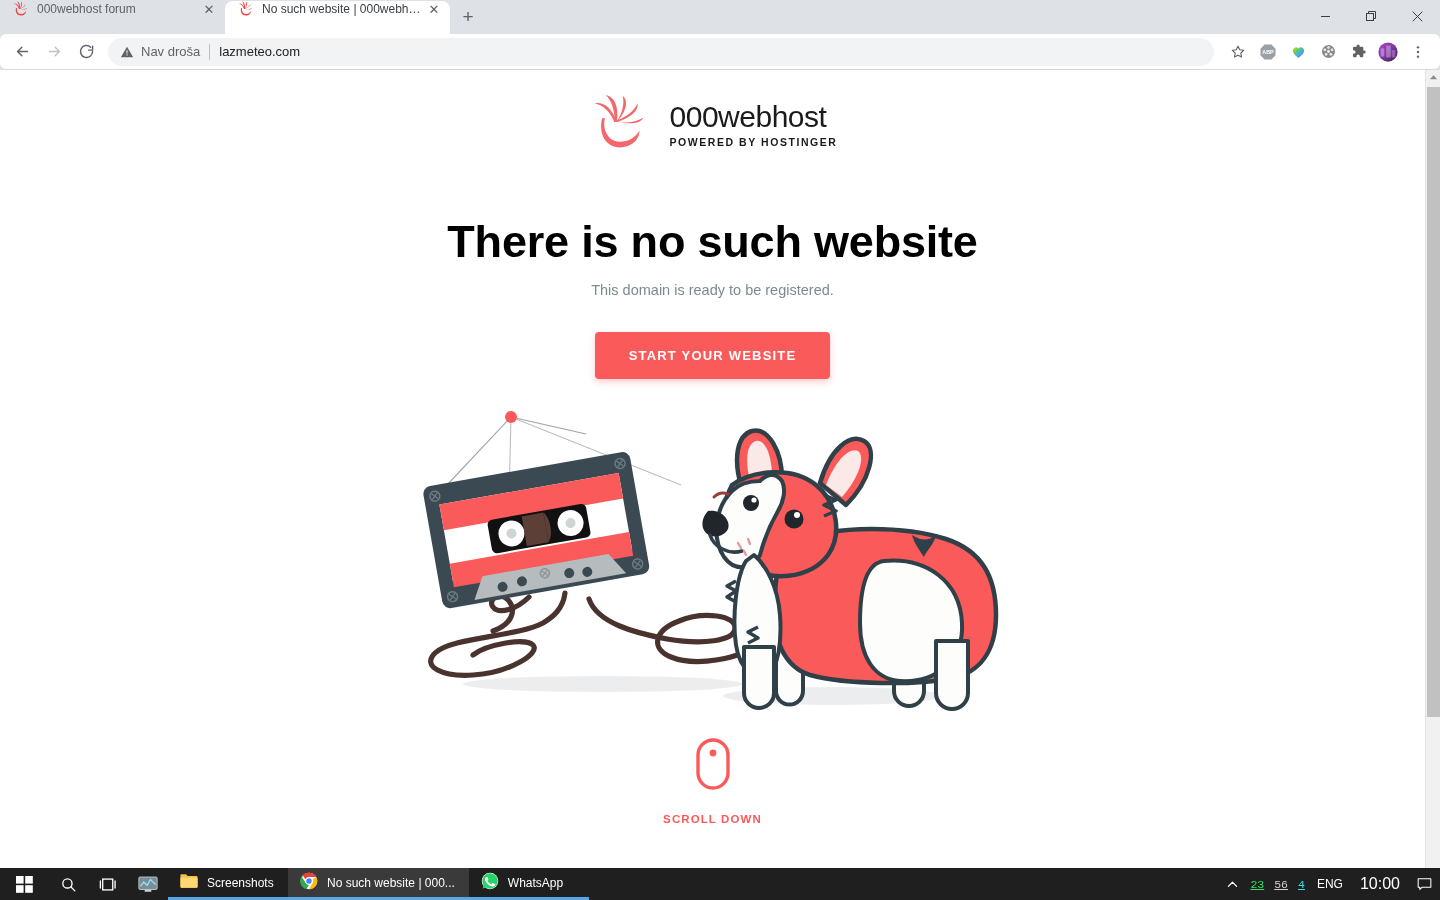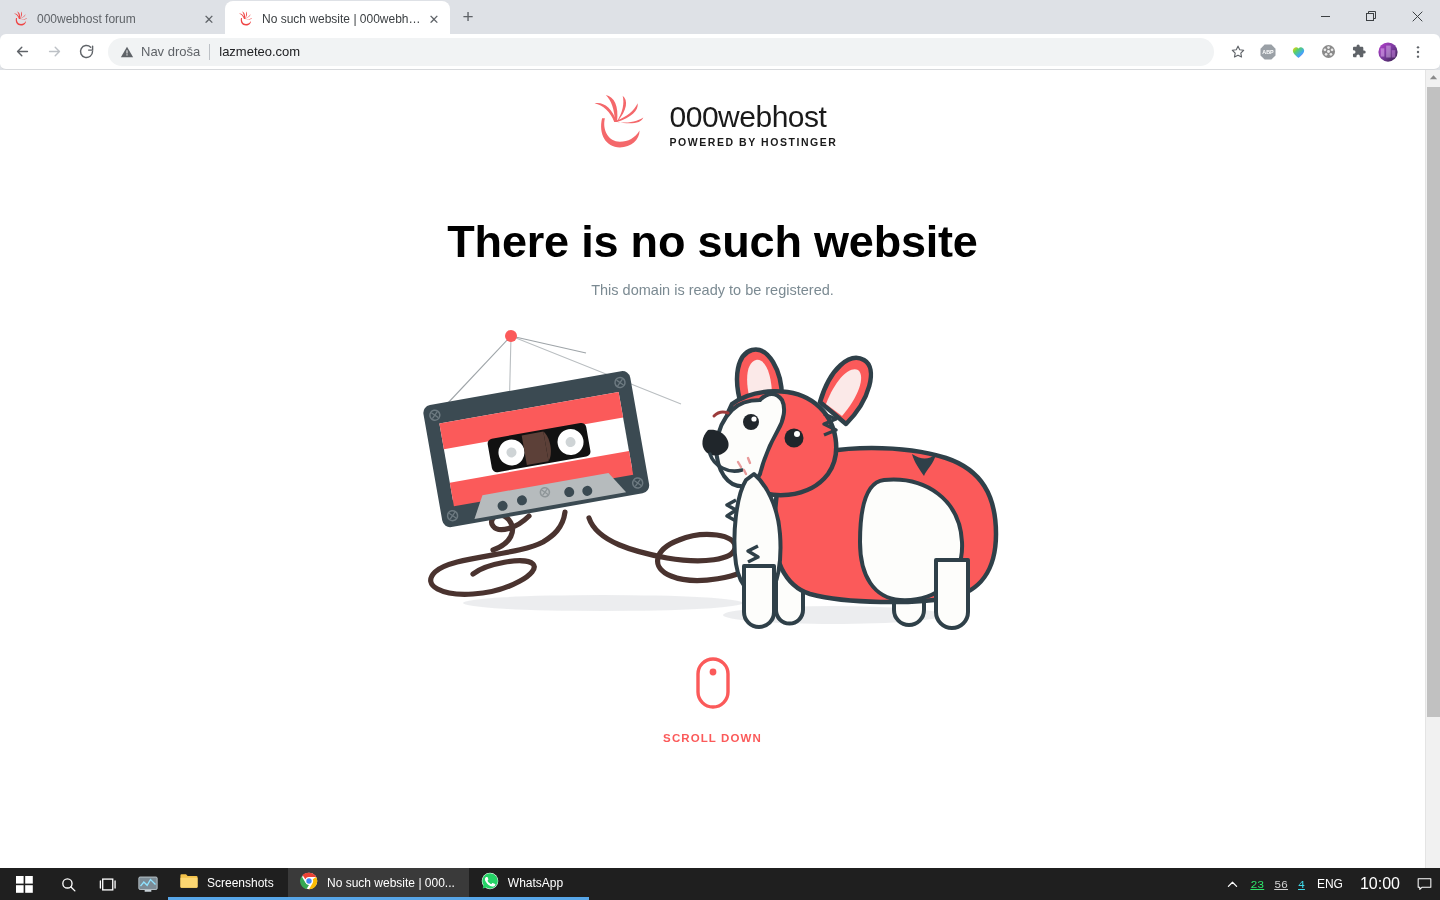--- a/index.html
+++ b/index.html
@@ -19,21 +19,21 @@
 
   
   .tabstrip {
     position: relative; height: 34px; width: 100%;
     background: #dee1e6;
     display: flex; align-items: flex-end;
   }
   .tab {
     position: relative;
     height: 33px; width: 225px;
-    display: flex; align-items: flex-end;
+    display: flex; align-items: flex-start;
     padding: 0 8px 7px 12px;
     border-top-left-radius: 8px; border-top-right-radius: 8px;
     font-size: 12px; color: #3c4043;
     cursor: default;
   }
   .tab.inactive { background: #dee1e6; }
   .tab.active { background: #ffffff; }
   .tab-favicon {
     width: 16px; height: 16px; flex: 0 0 16px; margin-right: 9px;
     position: relative;
@@ -379,20 +379,21 @@
             </svg>
           </span>
           <span class="logo-wordmark">
             <span class="logo-name">000webhost</span>
             <span class="logo-tag">POWERED BY HOSTINGER</span>
           </span>
         </div>
 
         <h1 class="hero">There is no such website</h1>
         <p class="subtitle">This domain is ready to be registered.</p>
+        <button class="cta">START YOUR WEBSITE</button>
 
         <div class="illustration">
           <svg width="600" height="320" viewBox="0 0 600 320">
 
             <ellipse cx="190" cy="283" rx="140" ry="8" fill="#e9eaec" opacity="0.85"></ellipse>
             <ellipse cx="420" cy="295" rx="110" ry="9" fill="#e9eaec" opacity="0.85"></ellipse>
 
             <path d="M96 98 L96 98 L98 16 L268 84" fill="none" stroke="#b9bec1" stroke-width="1.1"></path>
             <path d="M98 16 L214 36" fill="none" stroke="#b9bec1" stroke-width="0"></path>
             <line x1="98" y1="16" x2="34" y2="84" stroke="#9ea4a8" stroke-width="1.1"></line>

